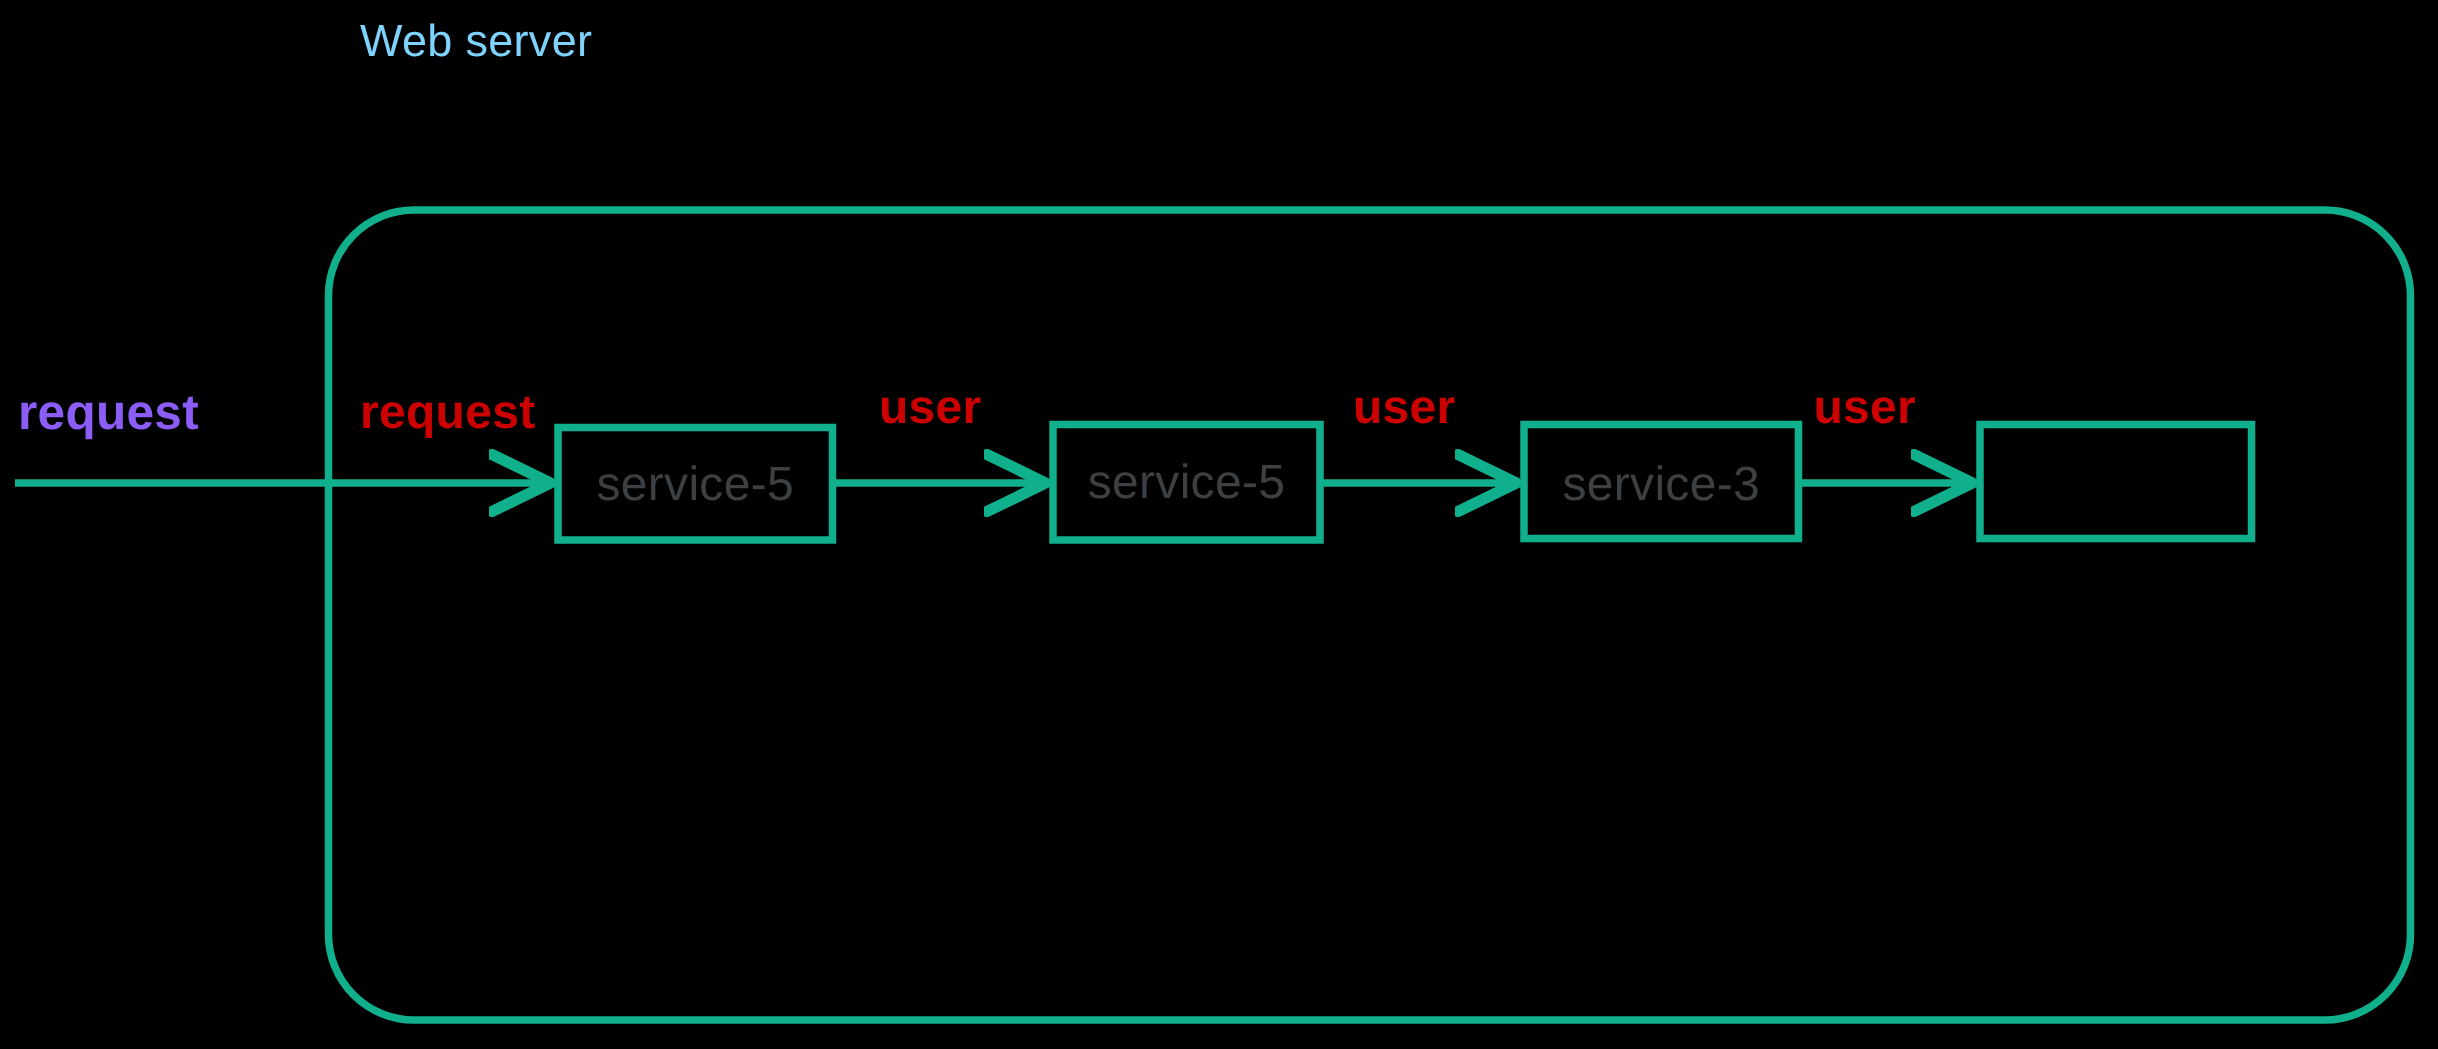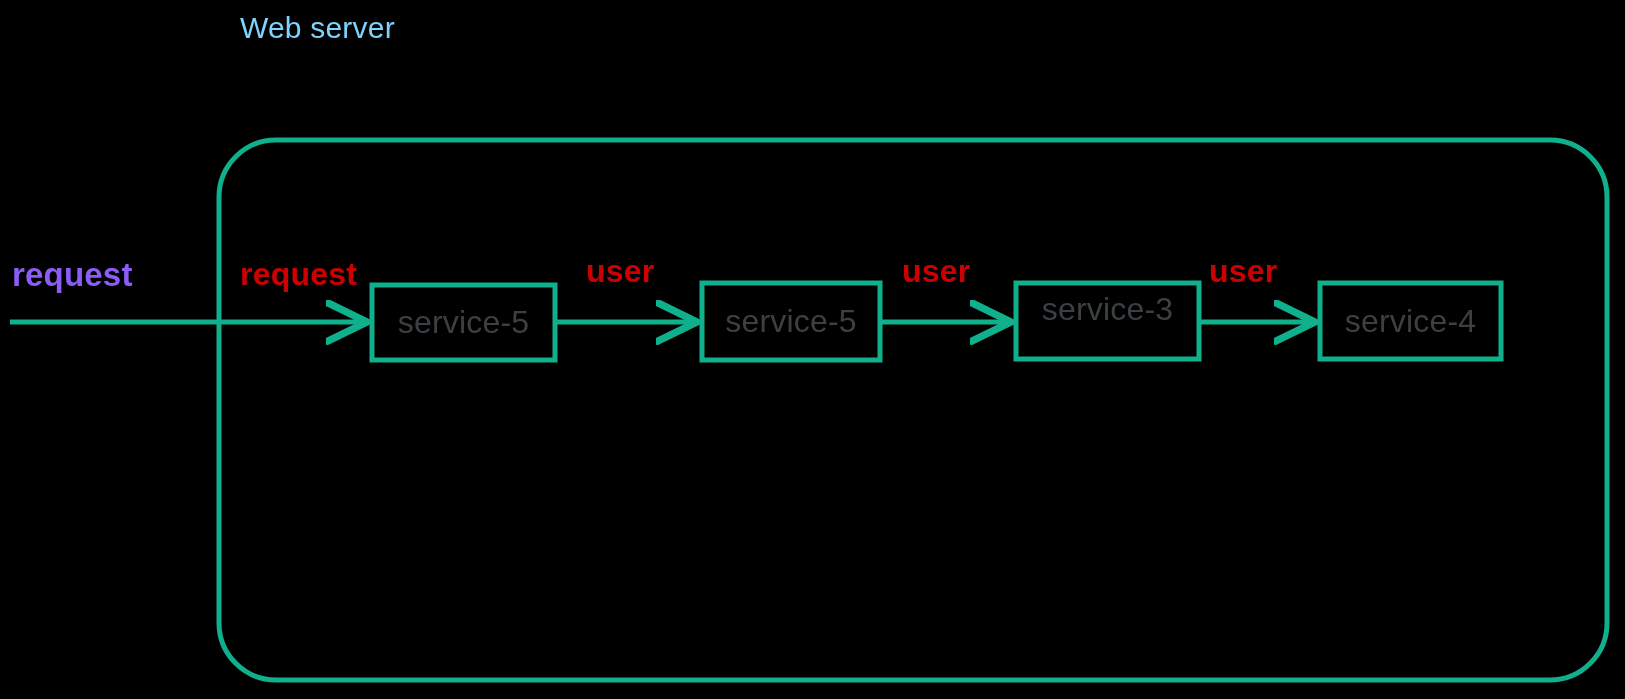--- a/index.html
+++ b/index.html
@@ -100,17 +100,16 @@
   <div class="label label-edge-red" style="left:586px; top:255px;">user</div>
 
   <div class="label label-edge-red" style="left:902px; top:255px;">user</div>
 
   <div class="label label-edge-red" style="left:1209px; top:255px;">user</div>
 
   <div class="node-label" style="left:372px; top:285px; width:183px; height:75px;">service-5</div>
 
   <div class="node-label" style="left:702px; top:283px; width:178px; height:77px;">service-5</div>
 
-  <div class="node-label" style="left:1016px; top:271px; width:183px; height:76px;">service-3</div>
+  <div class="node-label" style="left:1016px; top:284px; width:183px; height:76px;">service-3</div>
 
-  <div class="node-label" style="left:1320px; top:283px; width:181px; height:76px;">service-4</div>
 
 </div>
 
 </body></html>

